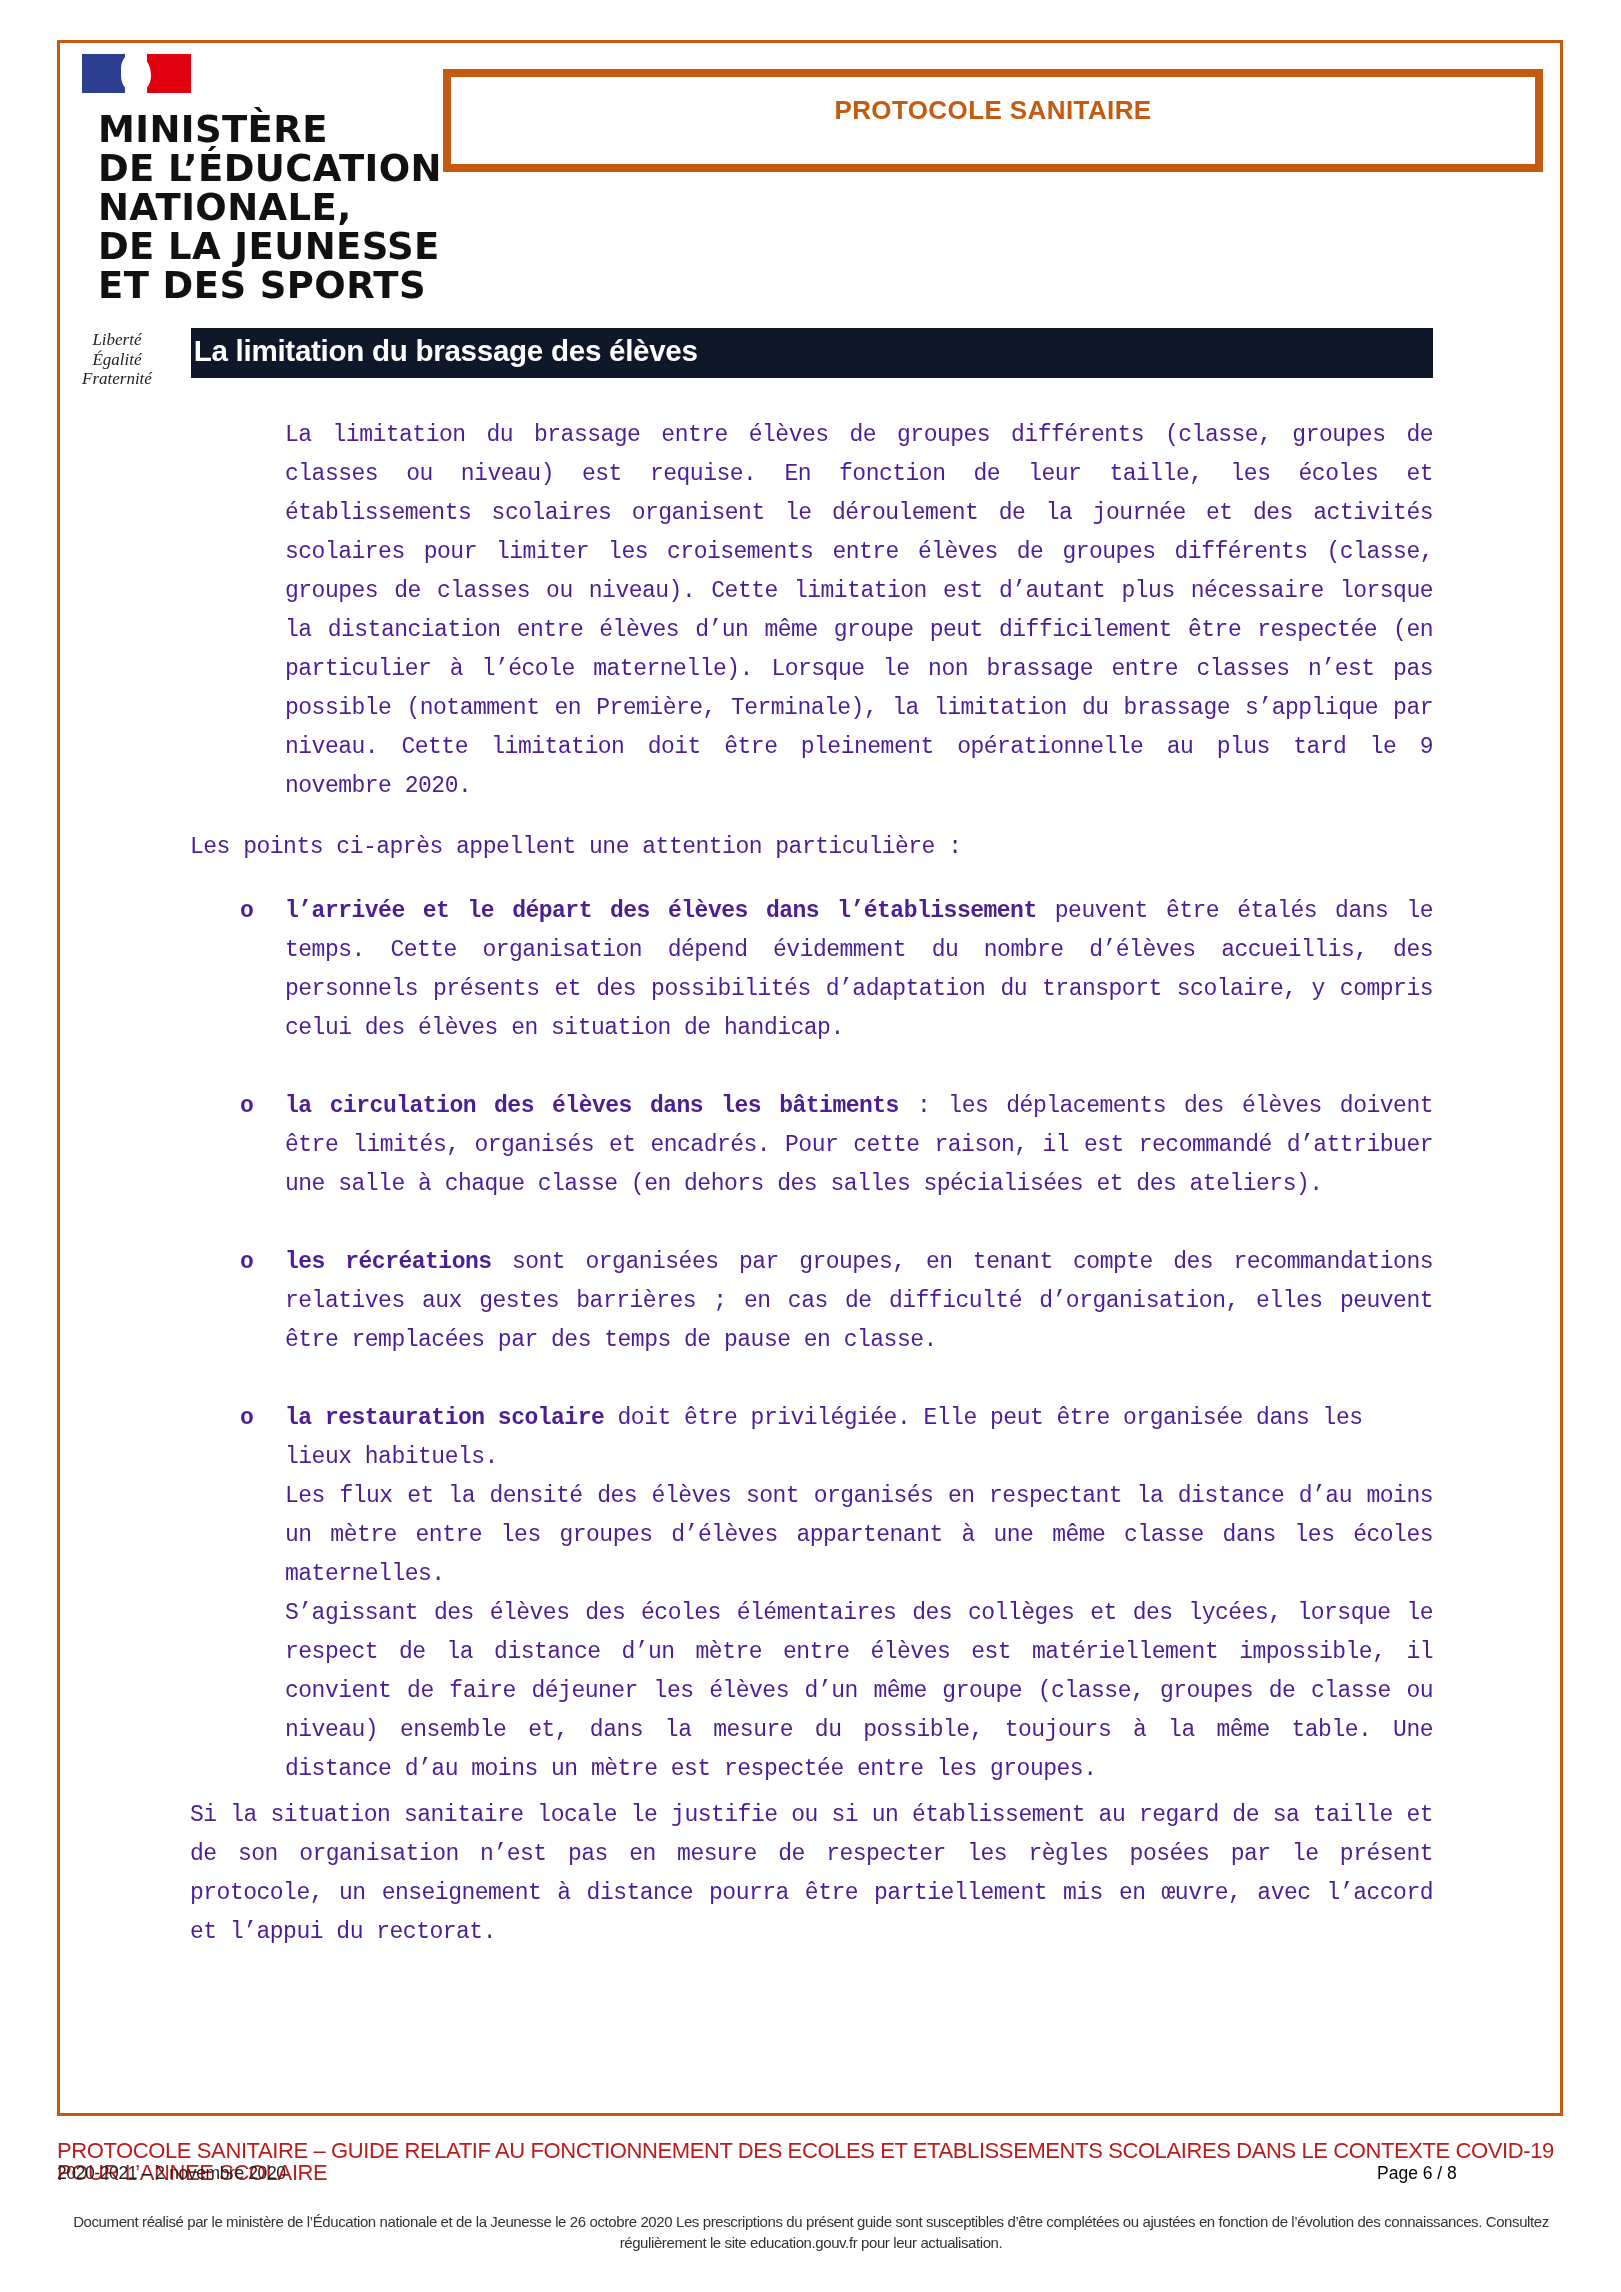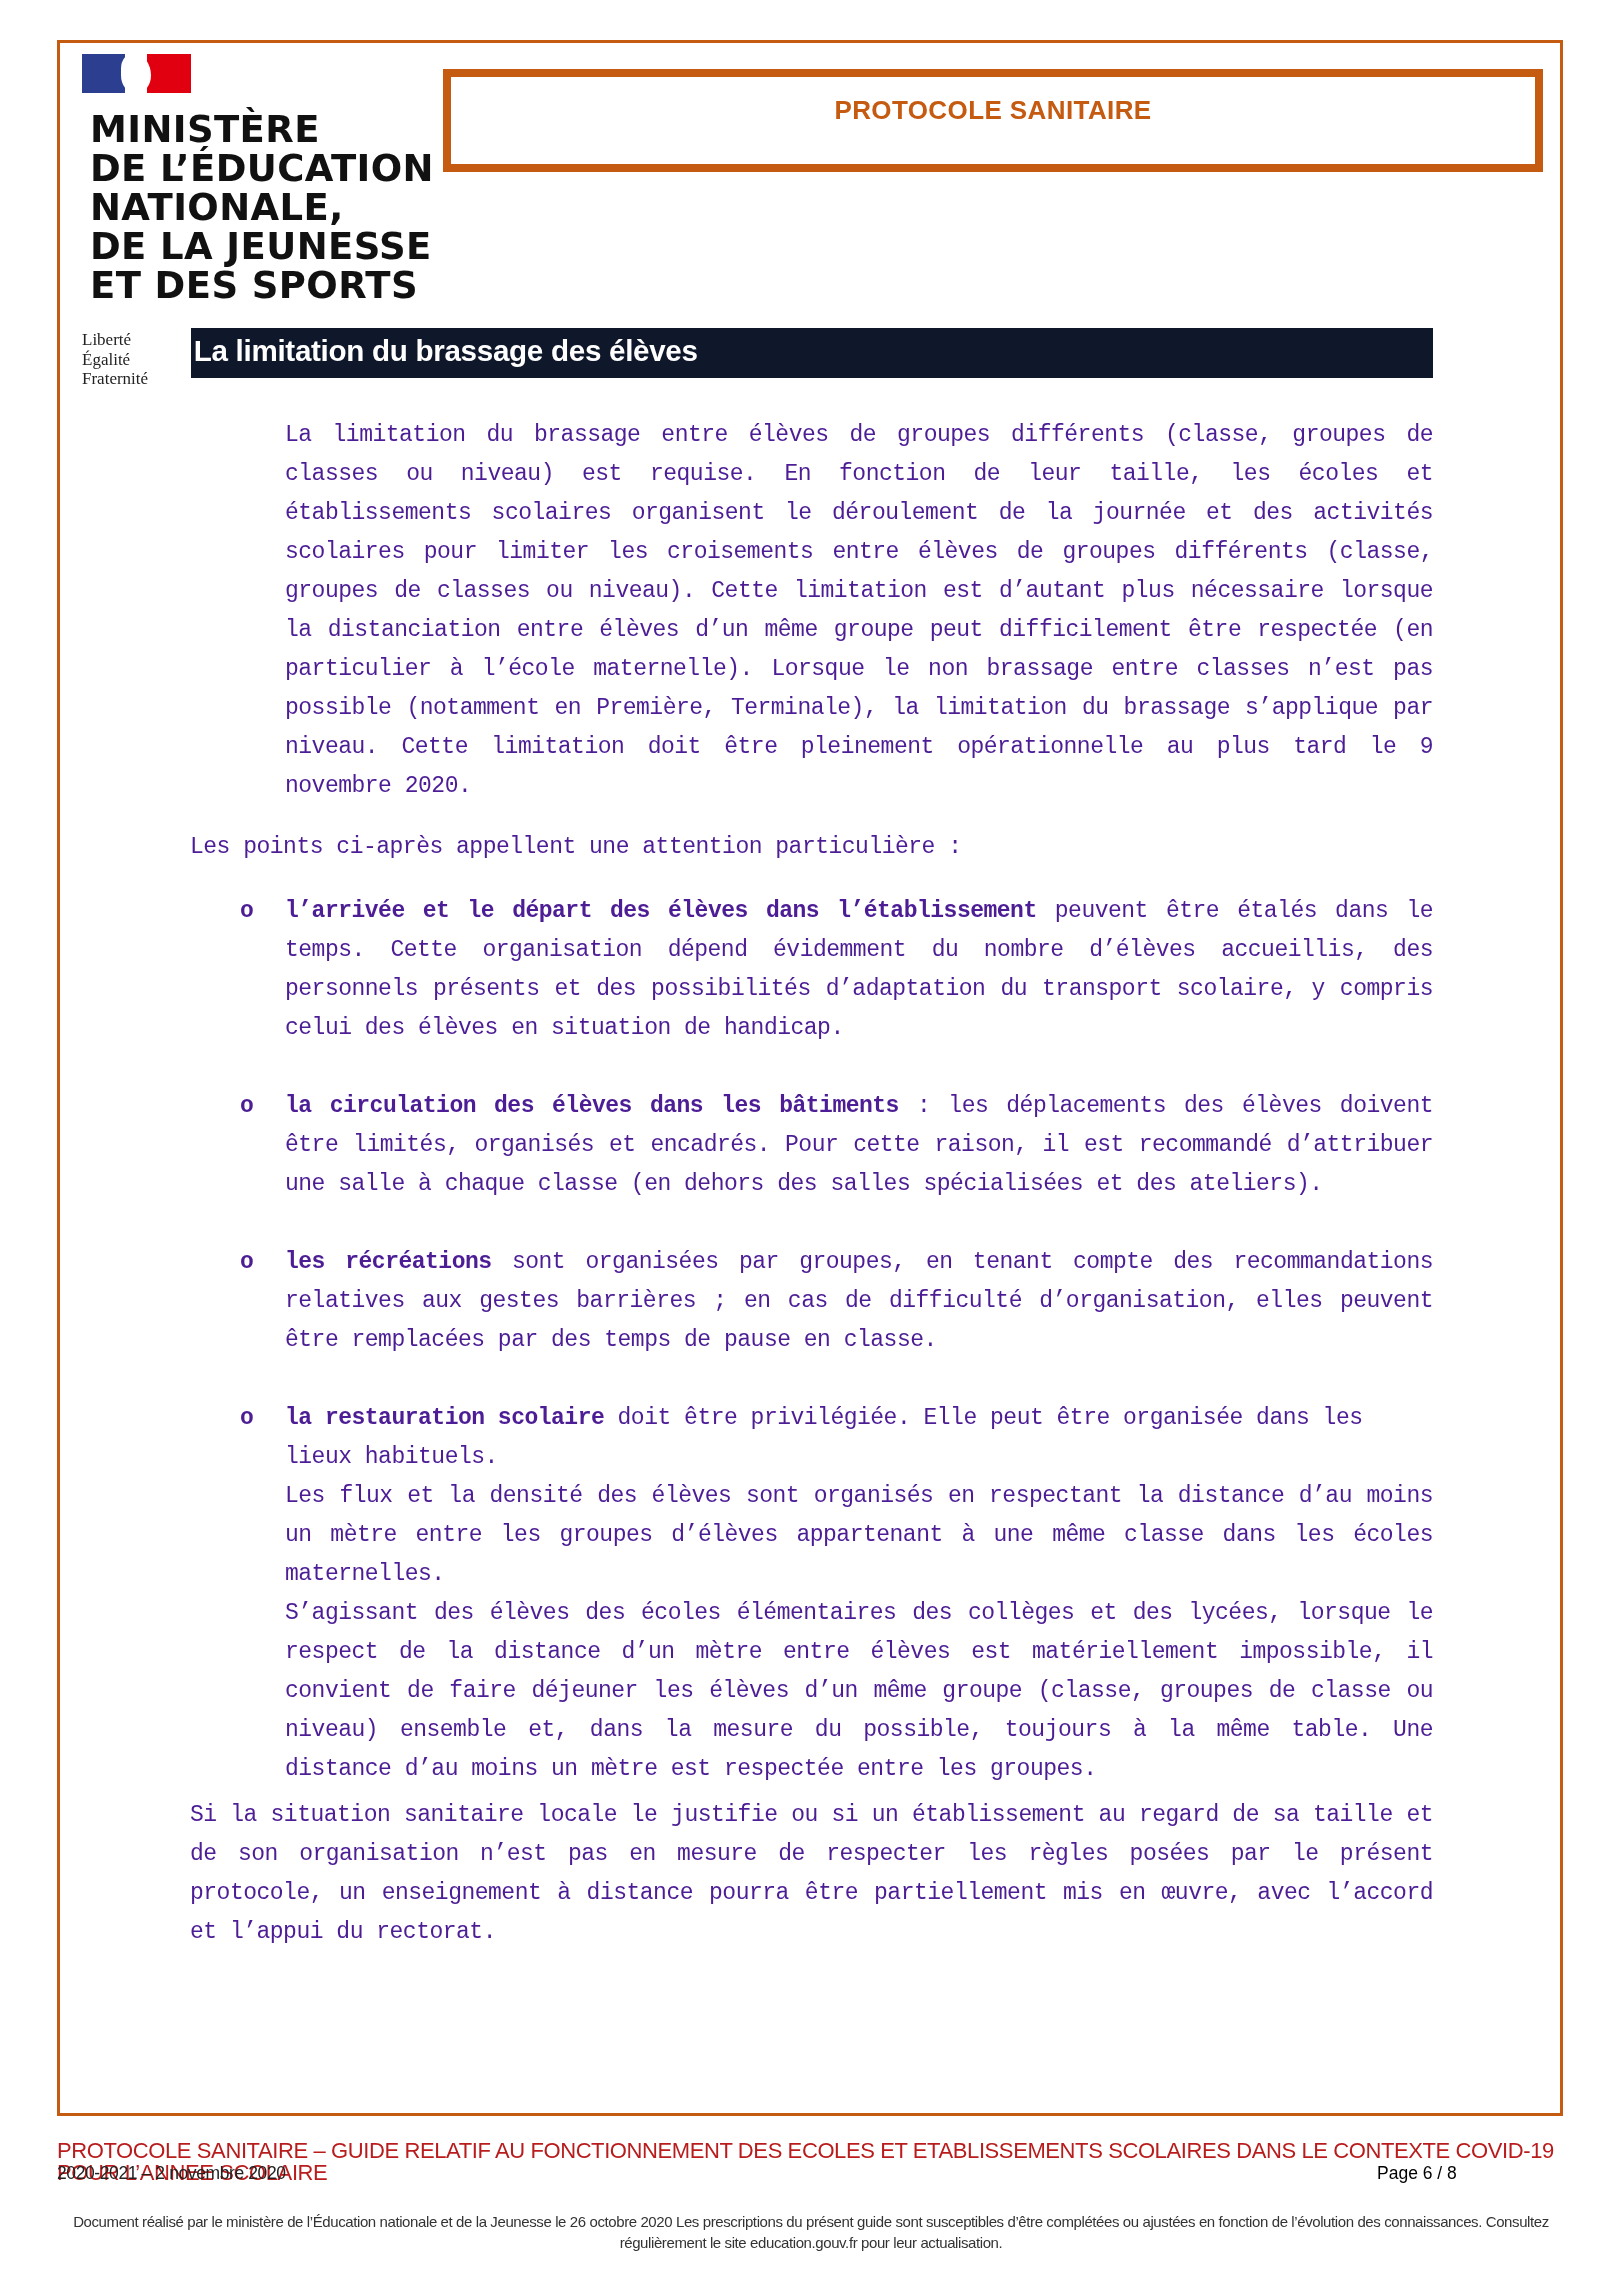--- a/index.html
+++ b/index.html
@@ -6,25 +6,25 @@
   body { width: 1622px; height: 2293px; position: relative; overflow: hidden;
          font-family: "Liberation Sans", sans-serif; color: #111; }
   .page-frame { position: absolute; left: 57px; top: 40px; width: 1506px; height: 2076px;
                 border: 3.6px solid #C55A11; box-sizing: border-box; }
   .logo { position: absolute; left: 82px; top: 54px; width: 358px; }
   .flag { position: absolute; left: 0; top: 0; width: 109px; height: 39px; }
   .flag .blue { position: absolute; left: 0; top: 0; width: 43px; height: 39px; background: #2B3E8F; }
   .flag .red { position: absolute; left: 65px; top: 0; width: 44px; height: 39px; background: #E1000F; }
   .flag .profile { position: absolute; left: 39px; top: 0; width: 30px; height: 39px; background: #fff;
                    border-radius: 40% 60% 50% 50%; }
-  .ministry { position: absolute; left: 8px; top: 56px; font-family: "DejaVu Sans", sans-serif;
+  .ministry { position: absolute; left: 16px; top: 56px; font-family: "DejaVu Sans", sans-serif;
               font-weight: bold; font-size: 37px; line-height: 39px; letter-spacing: 0.4px; color: #111;
               white-space: pre; }
   .motto { position: absolute; left: 0; top: 276px; font-family: "Liberation Serif", serif;
-           font-size: 17px; line-height: 19.7px; color: #222; white-space: pre; }
+           font-style: italic; font-size: 17px; line-height: 19.7px; color: #222; white-space: pre; text-align: center; }
   .header-box { position: absolute; left: 443px; top: 69px; width: 1100px; height: 103px;
                 border: 8px solid #C55A11; box-sizing: border-box; text-align: center; }
   .header-title { display: block; margin-top: 18px; font-family: "Liberation Sans", sans-serif;
                   font-weight: bold; font-size: 26px; color: #C55A11; letter-spacing: 0.4px; }
   .section-band { position: absolute; left: 191px; top: 328px; width: 1242px; height: 50px;
                   background: #0f172a; }
   .section-title { position: absolute; left: 2.7px; top: 6.3px; color: #fff; font-weight: bold;
                    font-size: 29.6px; font-family: "Liberation Sans Narrow", "Liberation Sans", sans-serif;
                    letter-spacing: -0.3px; }
   .body-text { font-family: Liberation Mono, monospace; font-size: 23px; line-height: 39px;

